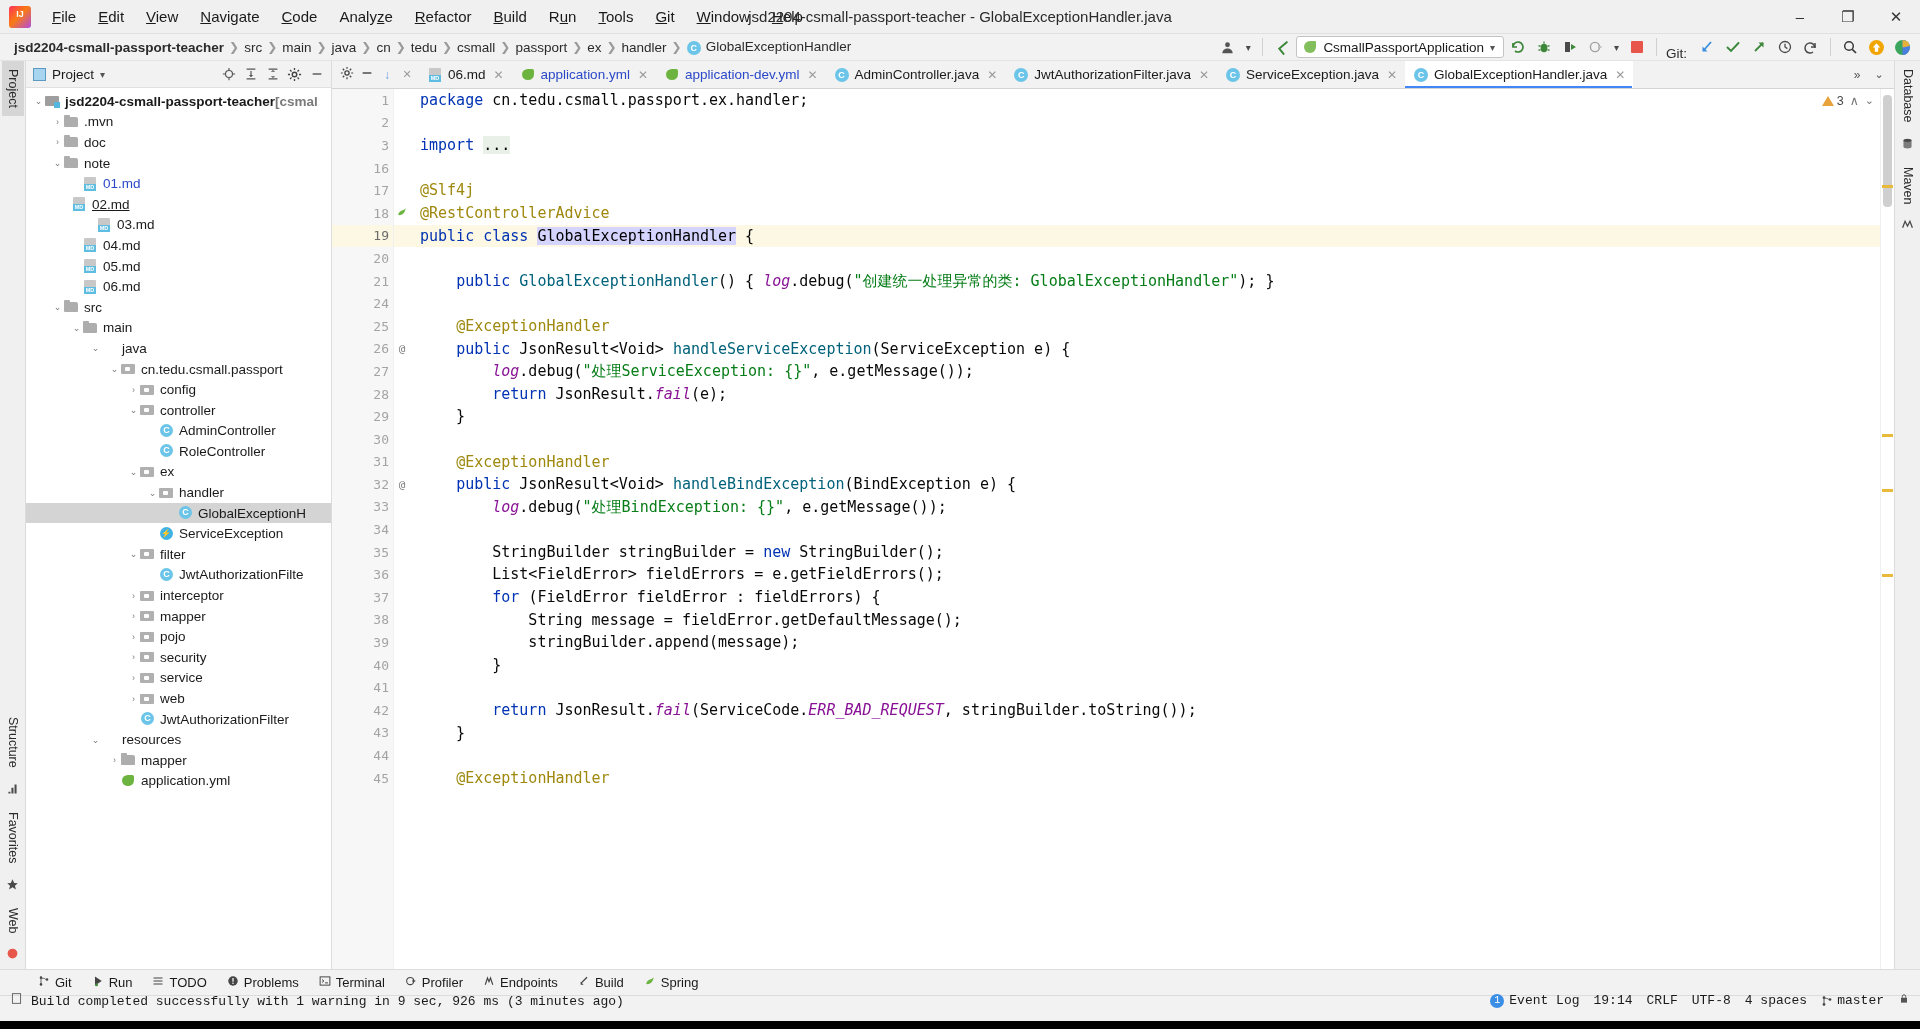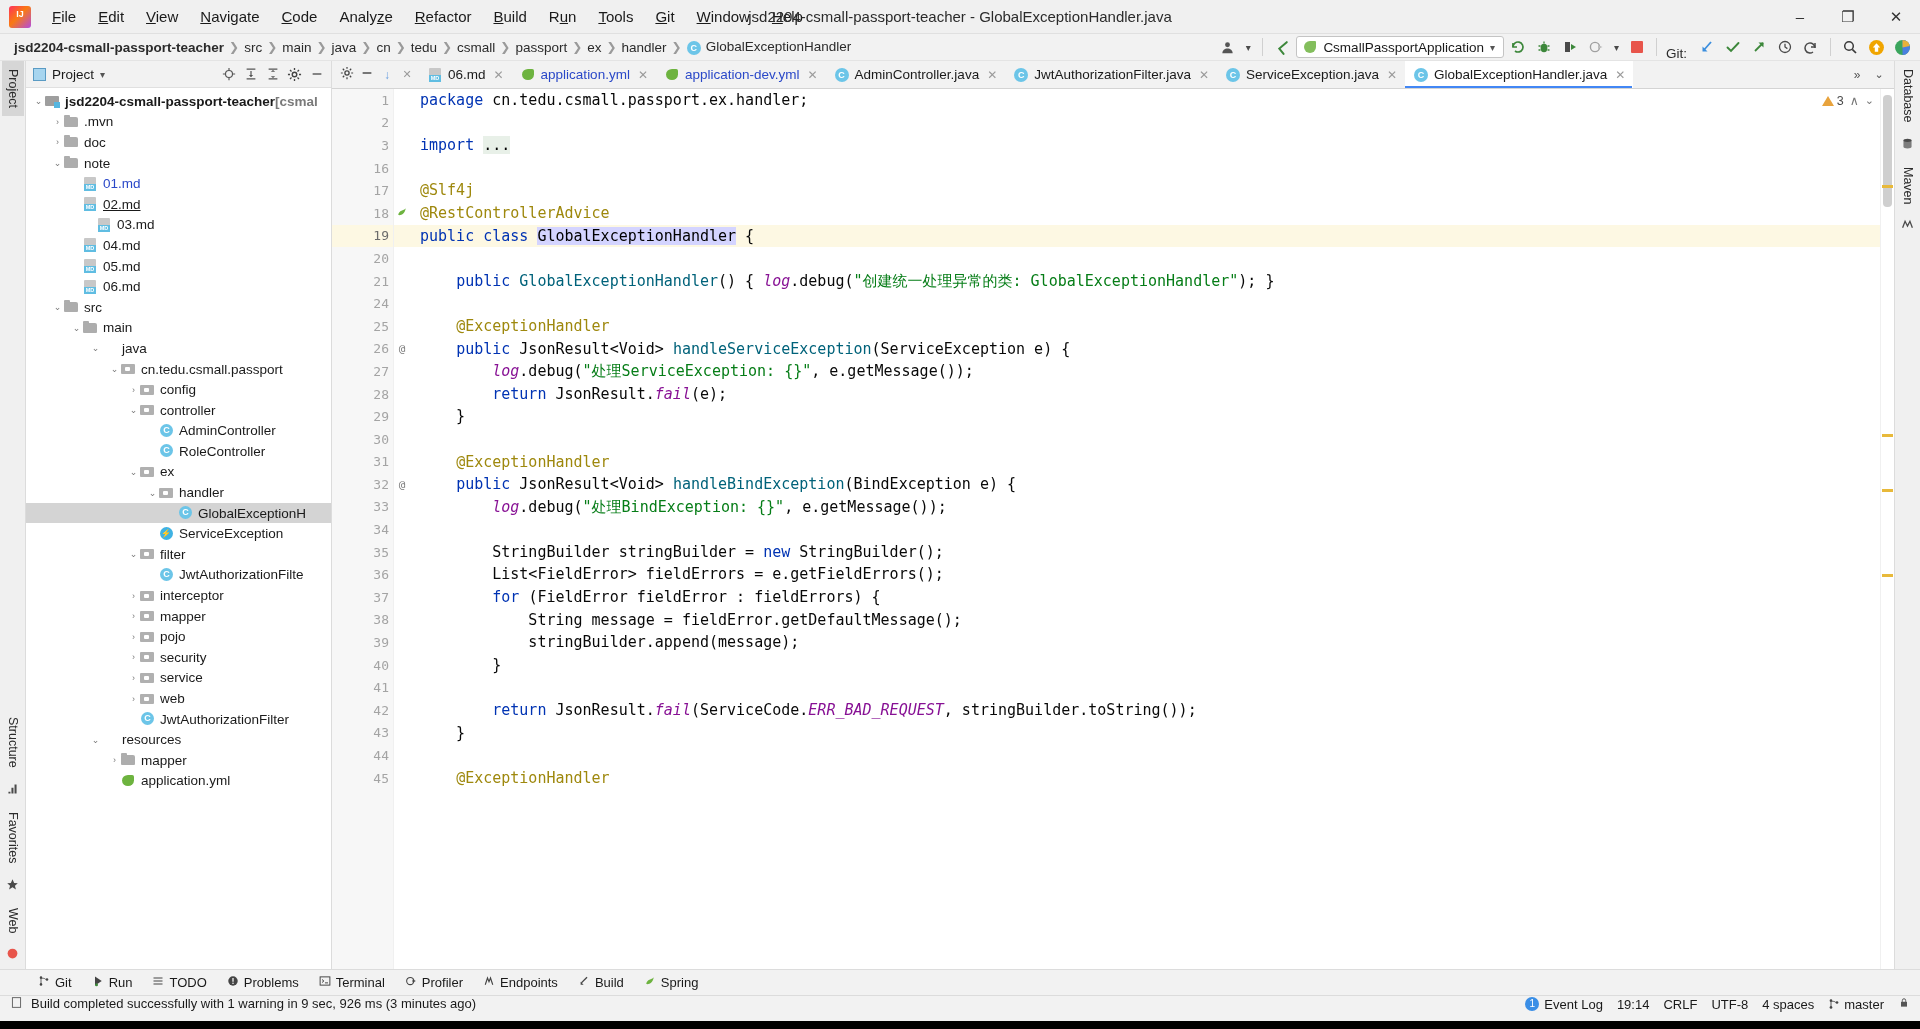--- a/index.html
+++ b/index.html
@@ -173,22 +173,22 @@
   .warn-tri { width:0;height:0;border-left:6px solid transparent;border-right:6px solid transparent;
               border-bottom:10px solid #e8a33d; }
 
   
   .toolwin { height:26px; background:#f2f2f2; border-top:1px solid #dcdcdc;
              display:flex; align-items:center; padding-left:30px; gap:4px; flex:0 0 26px; }
   .tw { display:flex; align-items:center; gap:5px; font-size:13px; color:#1a1a1a; padding:2px 8px; }
   .tw .twi { font-size:12px; color:#4a4a4a; }
 
   .statusbar { height:26px; background:#f2f2f2; border-top:1px solid #dcdcdc;
-               display:flex; align-items:flex-start; padding:0 10px; font-size:13px;
-               color:#1a1a1a; flex:0 0 26px; gap:8px; }
+               display:flex; align-items:flex-end; padding:12px 10px; font-size:13px;
+               color:#1a1a1a; flex:0 0 26px; gap:8px;font-family:Liberation Mono, monospace; }
   .sb-right { margin-left:auto; display:flex; align-items:center; gap:14px; }
   .sb-item { white-space:nowrap; }
   .evt-dot { width:14px;height:14px;border-radius:50%;background:#3a8ee6;color:#fff;
              font-size:10px;line-height:14px;text-align:center; }
   .blackbar { height:8px; background:#000; flex:0 0 8px; }
 </style>
 </head>
 <body>
 
 <div id="app">
@@ -429,21 +429,21 @@
           <div class="node" style="padding-left: 25px;">
             <span class="arrow">⌄</span>
             <span class="ni folder"></span>
             <span class="nlabel">note</span>
           </div>
           <div class="node" style="padding-left: 44px;">
             <span class="arrow none">›</span>
             <span class="ni md"></span>
             <span class="nlabel blue">01.md</span>
           </div>
-          <div class="node" style="padding-left: 44px; text-decoration: underline;">
+          <div class="node" style="padding-left: 33px; text-decoration: underline;">
             <span class="arrow none">›</span>
             <span class="ni md"></span>
             <span class="nlabel">02.md</span>
           </div>
           <div class="node" style="padding-left: 58px;">
             <span class="arrow none">›</span>
             <span class="ni md"></span>
             <span class="nlabel">03.md</span>
           </div>
           <div class="node" style="padding-left: 44px;">

